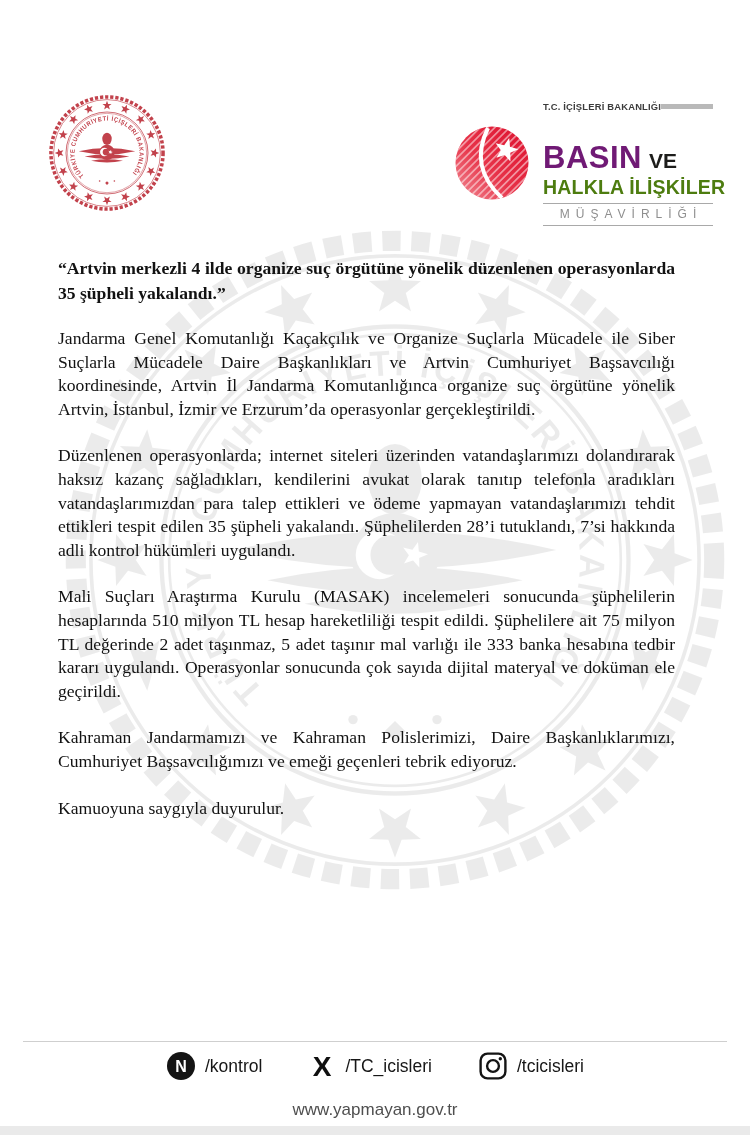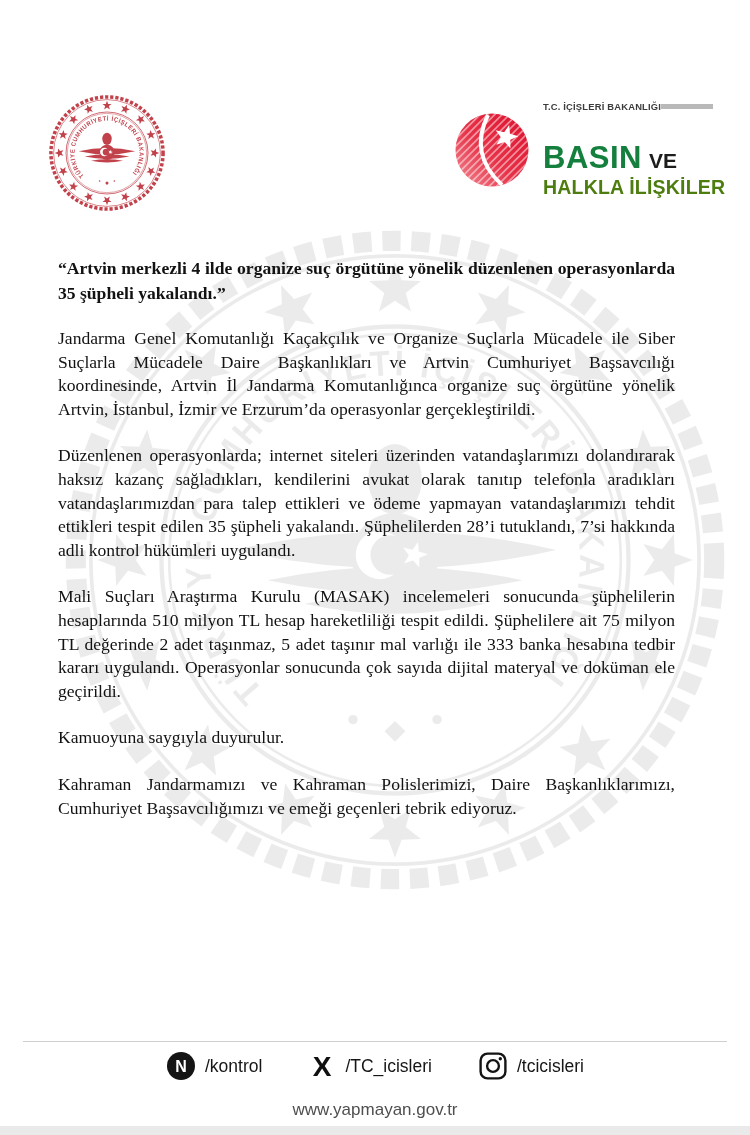--- a/index.html
+++ b/index.html
@@ -15,21 +15,21 @@
   .seal{position:absolute;left:48px;top:94px;width:118px;height:118px;color:#c2424c;}
 
   
   .brand{position:absolute;left:453px;top:101px;display:flex;align-items:center;gap:12px;}
   .globe{width:78px;height:78px;flex:0 0 auto;}
   .brand-text{width:170px;}
   .brand-row1{display:flex;align-items:center;}
   .brand-ministry{font-size:9.4px;font-weight:bold;letter-spacing:.2px;color:#3c3c3c;white-space:nowrap;}
   .brand-bar{flex:1;height:5px;background:#b9b9b9;}
   .brand-main{display:flex;align-items:baseline;gap:7px;margin-top:1px;}
-  .brand-basin{font-size:31px;font-weight:900;letter-spacing:.5px;color:#15803d;line-height:1.02;}
+  .brand-basin{font-size:31px;font-weight:900;letter-spacing:.5px;color:#701a75;line-height:1.02;}
   .brand-ve{font-size:21px;font-weight:900;color:#1d1d1b;margin-top:36px;}
   .brand-sub{font-size:19.5px;font-weight:900;letter-spacing:.2px;color:#4d7c0f;margin-top:2px;white-space:nowrap;}
   .brand-mus{margin-top:4px;border-top:1.5px solid #a9a9a9;border-bottom:1.5px solid #a9a9a9;
     padding:3px 0 4px;font-size:12px;font-weight:500;color:#8e8e8e;
     text-align:center;letter-spacing:6px;text-indent:6px;white-space:nowrap;}
 
   
   .watermark{position:absolute;left:59px;top:224px;width:672px;height:672px;color:#000;opacity:.075;pointer-events:none;}
 
   
@@ -132,34 +132,35 @@
     <div class="brand-text">
       <div class="brand-row1">
         <span class="brand-ministry">T.C. İÇİŞLERİ BAKANLIĞI</span>
         <span class="brand-bar"></span>
       </div>
       <div class="brand-main">
         <span class="brand-basin">BASIN</span>
         <span class="brand-ve">VE</span>
       </div>
       <div class="brand-sub">HALKLA İLİŞKİLER</div>
+      <div class="brand-mus">MÜŞAVİRLİĞİ</div>
     </div>
   </div>
 
   <svg class="watermark" viewBox="0 0 200 200">
     <use href="#sealSym" width="200" height="200"></use>
   </svg>
 
   <div class="doc">
     <h1>“Artvin merkezli 4 ilde organize suç örgütüne yönelik düzenlenen operasyonlarda 35 şüpheli yakalandı.”</h1>
     <p>Jandarma Genel Komutanlığı Kaçakçılık ve Organize Suçlarla Mücadele ile Siber Suçlarla Mücadele Daire Başkanlıkları ve Artvin Cumhuriyet Başsavcılığı koordinesinde, Artvin İl Jandarma Komutanlığınca organize suç örgütüne yönelik Artvin, İstanbul, İzmir ve Erzurum’da operasyonlar gerçekleştirildi.</p>
     <p>Düzenlenen operasyonlarda; internet siteleri üzerinden vatandaşlarımızı dolandırarak haksız kazanç sağladıkları, kendilerini avukat olarak tanıtıp telefonla aradıkları vatandaşlarımızdan para talep ettikleri ve ödeme yapmayan vatandaşlarımızı tehdit ettikleri tespit edilen 35 şüpheli yakalandı. Şüphelilerden 28’i tutuklandı, 7’si hakkında adli kontrol hükümleri uygulandı.</p>
     <p>Mali Suçları Araştırma Kurulu (MASAK) incelemeleri sonucunda şüphelilerin hesaplarında 510 milyon TL hesap hareketliliği tespit edildi. Şüphelilere ait 75 milyon TL değerinde 2 adet taşınmaz, 5 adet taşınır mal varlığı ile 333 banka hesabına tedbir kararı uygulandı. Operasyonlar sonucunda çok sayıda dijital materyal ve doküman ele geçirildi.</p>
+    <p>Kahraman Jandarmamızı ve Kahraman Polislerimizi, Daire Başkanlıklarımızı, Cumhuriyet Başsavcılığımızı ve emeği geçenleri tebrik ediyoruz.</p>
     <p>Kamuoyuna saygıyla duyurulur.</p>
-    <p>Kahraman Jandarmamızı ve Kahraman Polislerimizi, Daire Başkanlıklarımızı, Cumhuriyet Başsavcılığımızı ve emeği geçenleri tebrik ediyoruz.</p>
   </div>
 
   <div class="footer-divider"></div>
 
   <div class="social-row">
     <div class="social-item">
       <svg width="30" height="30" viewBox="0 0 30 30">
         <circle cx="15" cy="15" r="14" fill="#141414"></circle>
         <text x="15" y="21" text-anchor="middle" font-family="Liberation Sans, sans-serif" font-size="16" font-weight="800" fill="#ffffff">N</text>
       </svg>

